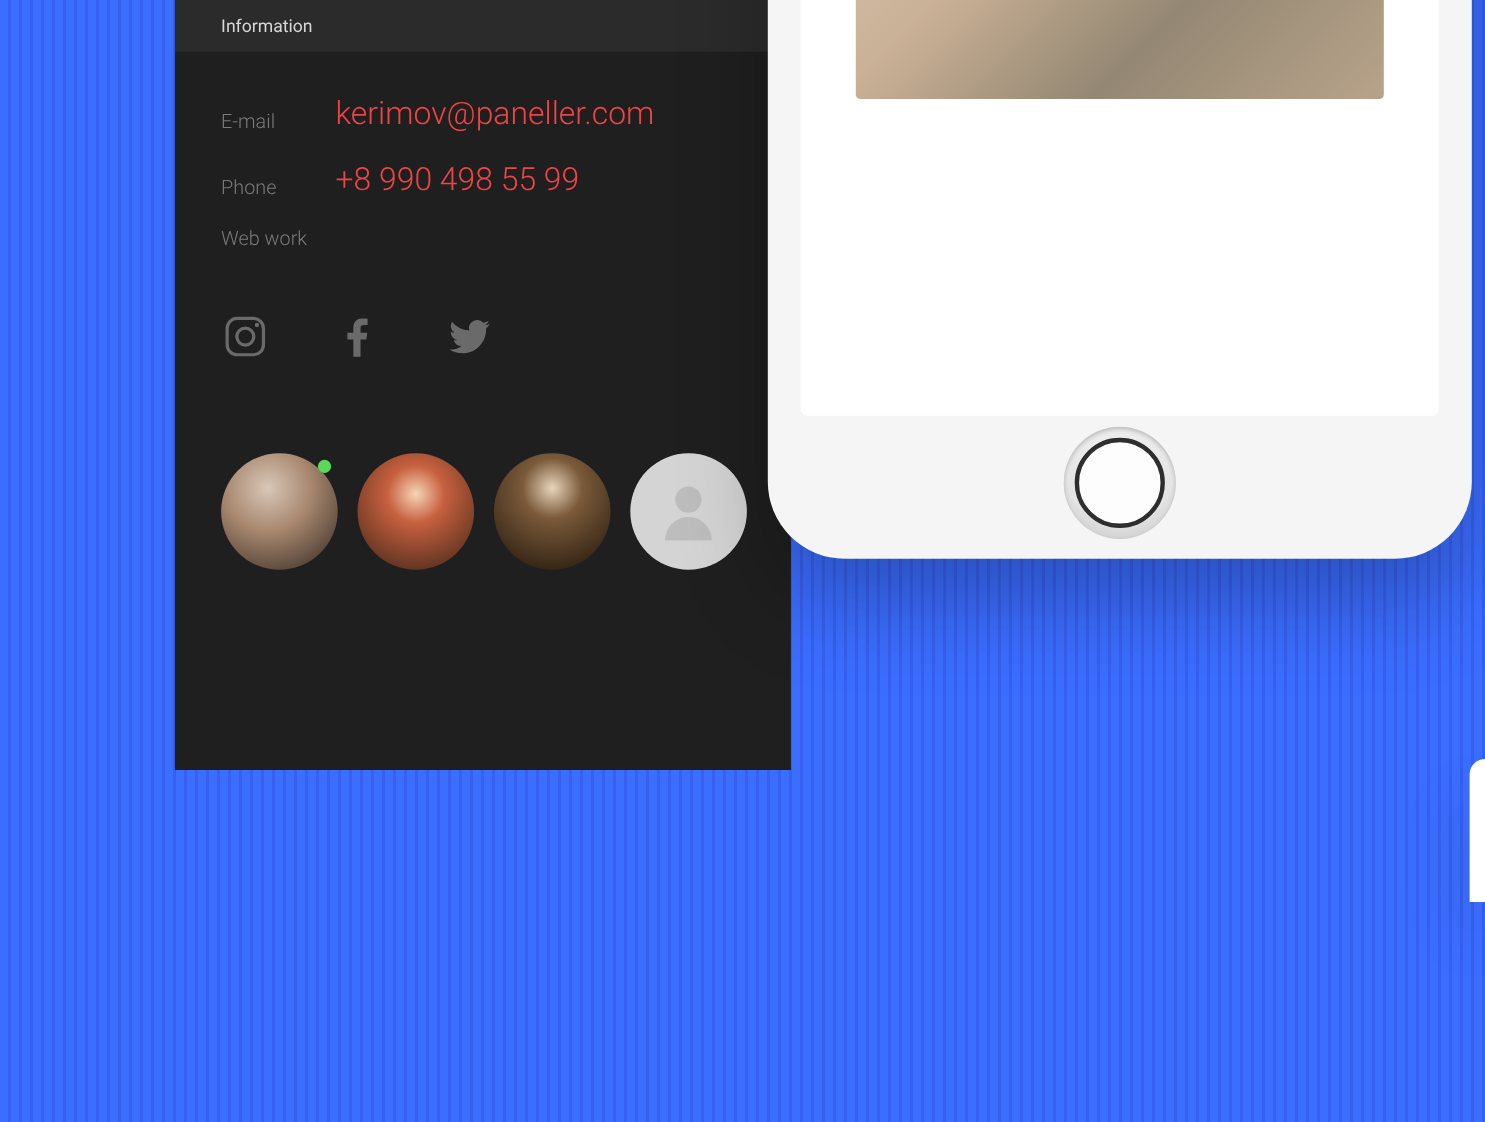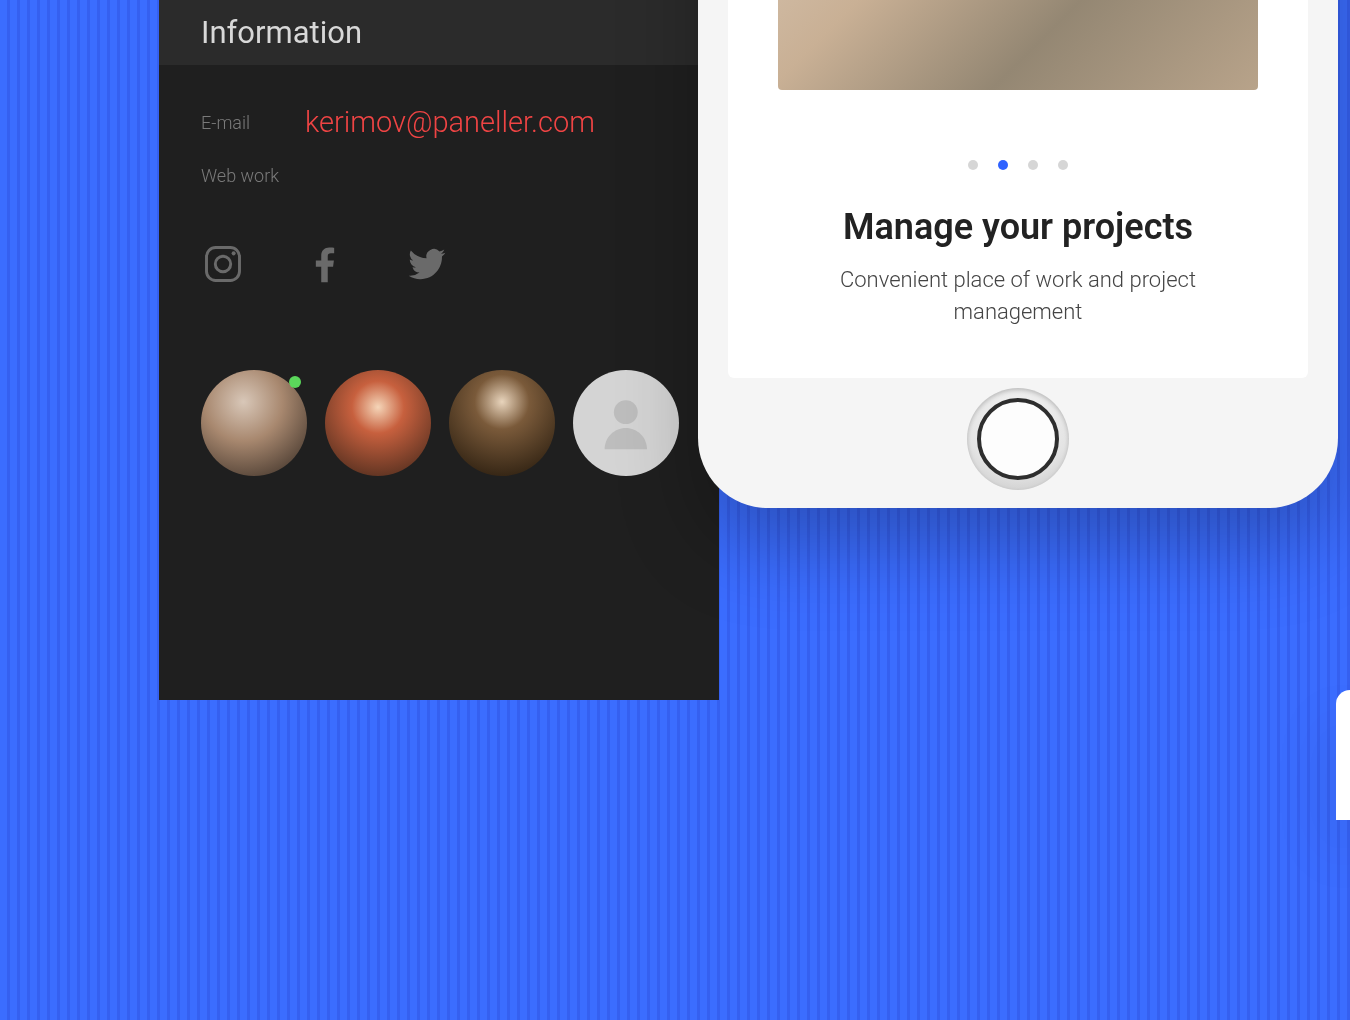--- a/index.html
+++ b/index.html
@@ -25,32 +25,32 @@
     top: 0;
     width: 560px;
     height: 700px;
     background: #1f1f1f;
     color: #fff;
   }
 
   .section-header {
     background: #2b2b2b;
     padding: 14px 40px 14px 42px;
-    font-size: 31px;
+    font-size: 16px;
     font-weight: 400;
     color: #d8d8d8;
   }
 
   .info-body {
     padding: 40px 40px 50px 42px;
   }
 
   .info-row {
     display: flex;
-    align-items: center;
+    align-items: flex-end;
     margin-bottom: 26px;
   }
 
   .info-label {
     width: 104px;
     font-size: 18px;
     color: #7a7a7a;
     font-weight: 300;
   }
 
@@ -222,20 +222,24 @@
 
   <div class="section-header">Information</div>
 
   <div class="info-body">
 
     <div class="info-row">
       <div class="info-label">E-mail</div>
       <div class="info-value">kerimov@paneller.com</div>
     </div>
 
+    <div class="info-row">
+      <div class="info-label">Phone</div>
+      <div class="info-value">+8 990 498 55 99</div>
+    </div>
 
     <div class="info-row">
       <div class="info-label">Web work</div>
     </div>
 
     <div class="social-row">
       <span class="social-icon">
         <svg viewBox="0 0 24 24" fill="none" stroke="currentColor" stroke-width="1.6">
           <rect x="3" y="3" width="18" height="18" rx="5"></rect>
           <circle cx="12" cy="12" r="4.2"></circle>
@@ -268,31 +272,20 @@
         <path d="M4 22c0-4.4 3.6-8 8-8s8 3.6 8 8z"></path>
       </svg>
     </div>
   </div>
 </div>
 
 <div class="phone">
   <div class="phone-screen">
     <div class="screen-image"></div>
 
-    <div>
-      <div class="dots">
-        <span class="dot"></span>
-        <span class="dot active"></span>
-        <span class="dot"></span>
-        <span class="dot"></span>
-      </div>
-
-      <div class="screen-title">Manage your projects</div>
-      <div class="screen-sub">Convenient place of work and project management</div>
-    </div>
   </div>
 
   <div class="home-button">
     <div class="home-button-inner"></div>
   </div>
 </div>
 
 <div class="right-peek"></div>
 
 </body></html>

